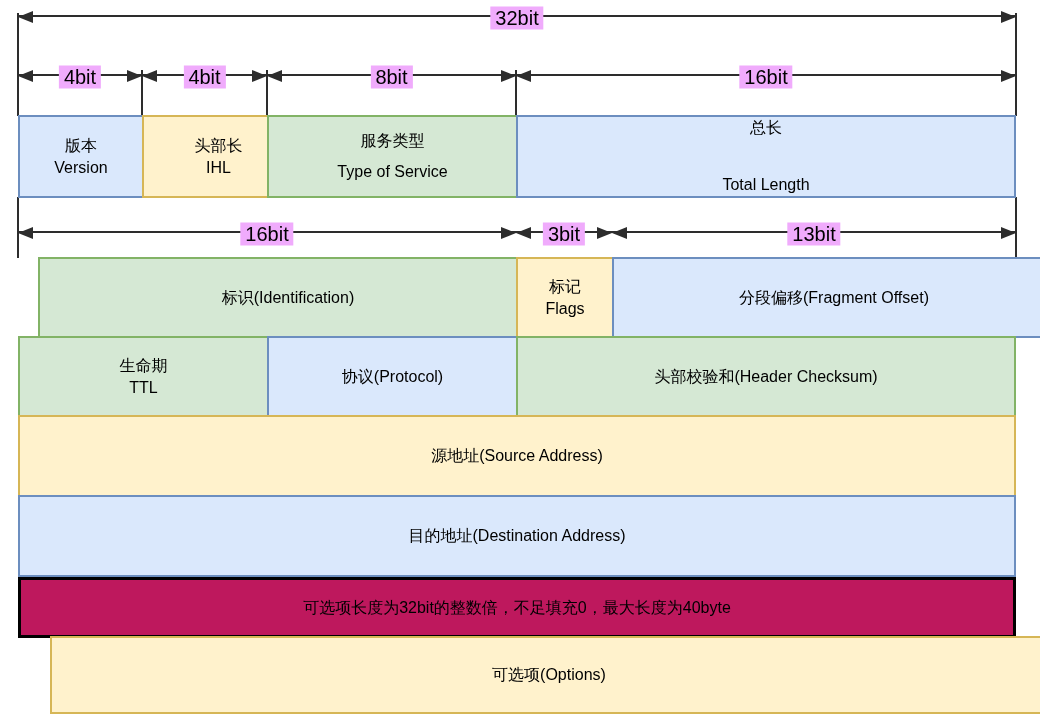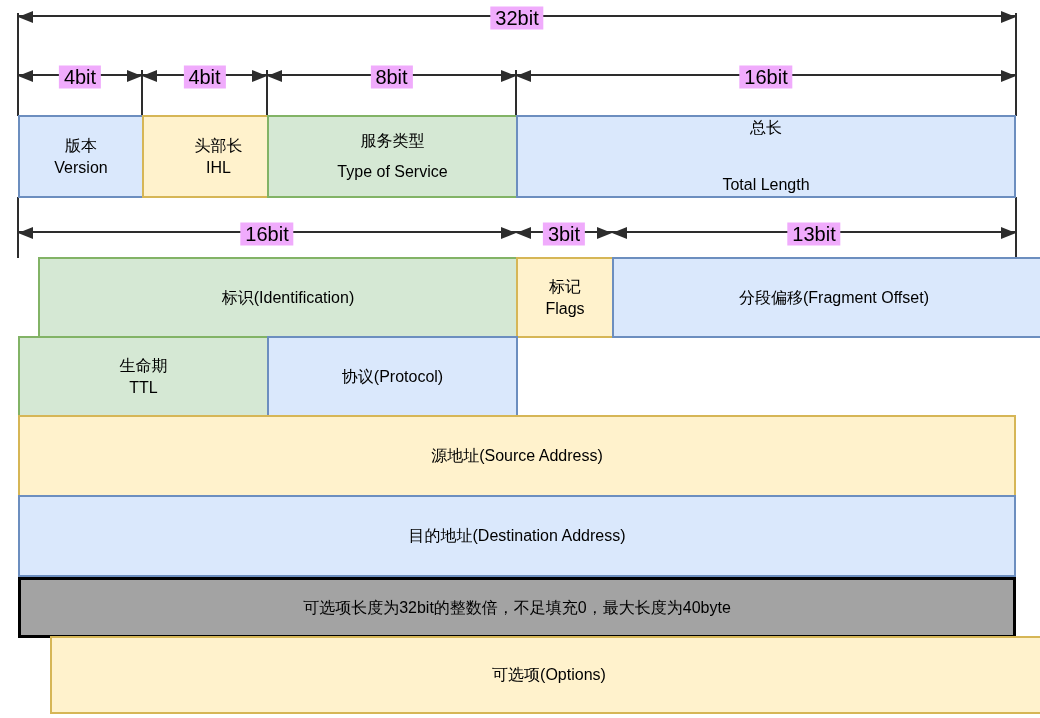--- a/index.html
+++ b/index.html
@@ -34,21 +34,21 @@
   .row5 { top:495px; height:82px; }
   .row6 { top:577px; height:61px; }
   .row7 { top:636px; height:78px;margin-left:32px; }
 
   .cell { position:absolute; top:0; height:100%; box-sizing:border-box;
     display:flex; flex-direction:column; align-items:center; justify-content:center;
     text-align:center; font-size:16px; line-height:1.35; }
   .c-blue   { background:var(--blue-fill);   border:2px solid var(--blue-border); }
   .c-green  { background:var(--green-fill);  border:2px solid var(--green-border); }
   .c-yellow { background:var(--yellow-fill); border:2px solid var(--yellow-border); }
-  .c-note   { background:#a3a3a3; border:3px solid var(--note-border); }
+  .c-note   { background:#be185d; border:3px solid var(--note-border); }
 
   
   .cell-version        { left:0;     width:126px; }
   .cell-ihl            { left:124px; width:153px; }
   .cell-tos            { left:249px; width:251px;gap:9px; }
   .cell-total-length   { left:498px; width:500px;justify-content:space-between; }
   
   .cell-identification { left:0;     width:500px;margin-left:20px; }
   .cell-flags          { left:498px; width:98px; }
   .cell-frag-offset    { left:594px; width:444px; }
@@ -142,20 +142,23 @@
   </div>
 
   <div class="row row3">
     <div class="cell c-green cell-ttl">
       <span>生命期</span>
       <span>TTL</span>
     </div>
     <div class="cell c-blue cell-protocol">
       <span>协议(Protocol)</span>
     </div>
+    <div class="cell c-green cell-checksum">
+      <span>头部校验和(Header Checksum)</span>
+    </div>
   </div>
 
   <div class="row row4">
     <div class="cell c-yellow cell-full">
       <span>源地址(Source Address)</span>
     </div>
   </div>
 
   <div class="row row5">
     <div class="cell c-blue cell-full">

